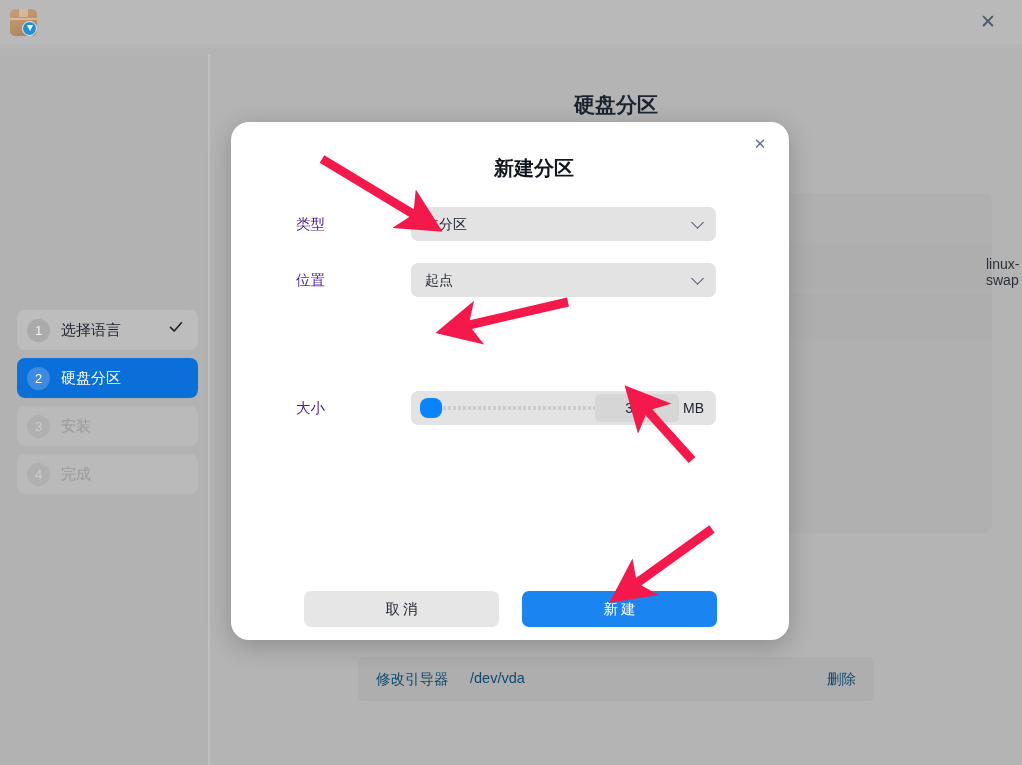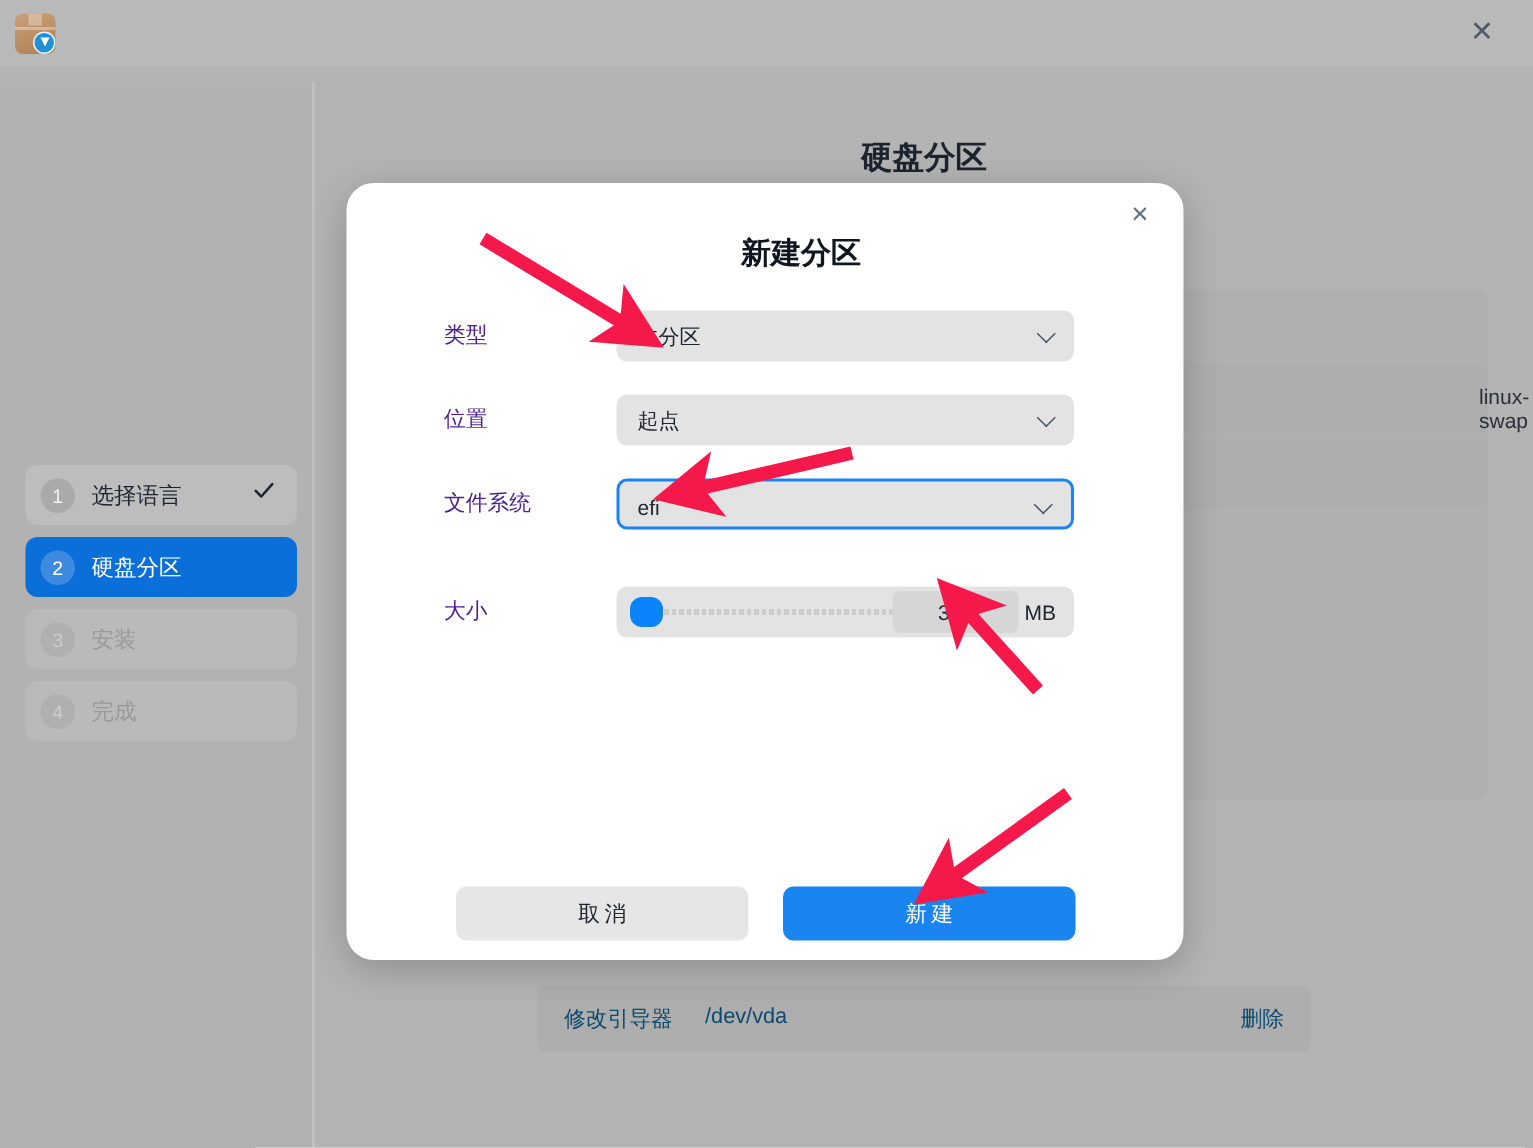--- a/index.html
+++ b/index.html
@@ -356,27 +356,20 @@
     </div>
 
     <div class="field-row" style="top:141px;">
       <div class="field-label">位置</div>
       <div class="select">
         <div class="val">起点</div>
         <div class="chev"></div>
       </div>
     </div>
 
-    <div class="field-row" style="top:197px;">
-      <div class="field-label">文件系统</div>
-      <div class="select focused">
-        <div class="val">efi</div>
-        <div class="chev"></div>
-      </div>
-    </div>
 
     <div class="size-row">
       <div class="field-label">大小</div>
       <div class="size-widget">
         <div class="slider-track"></div>
         <div class="slider-handle"></div>
         <div class="size-input">300</div>
         <div class="size-unit">MB</div>
       </div>
     </div>

